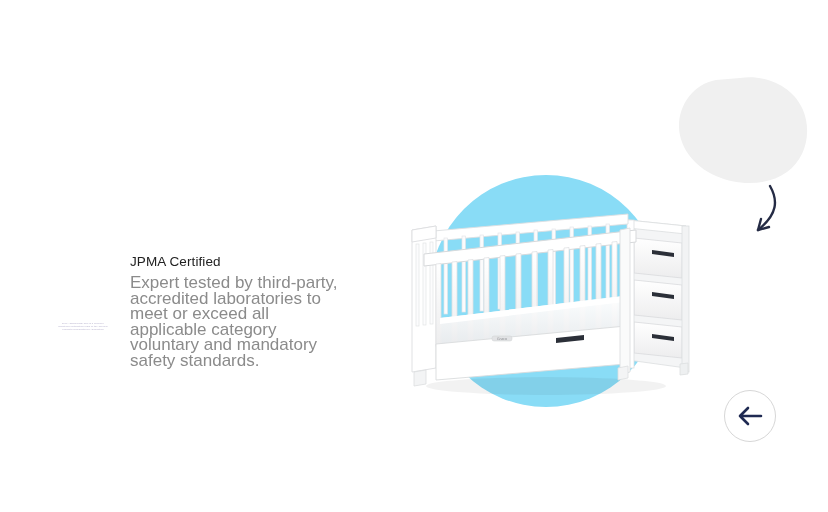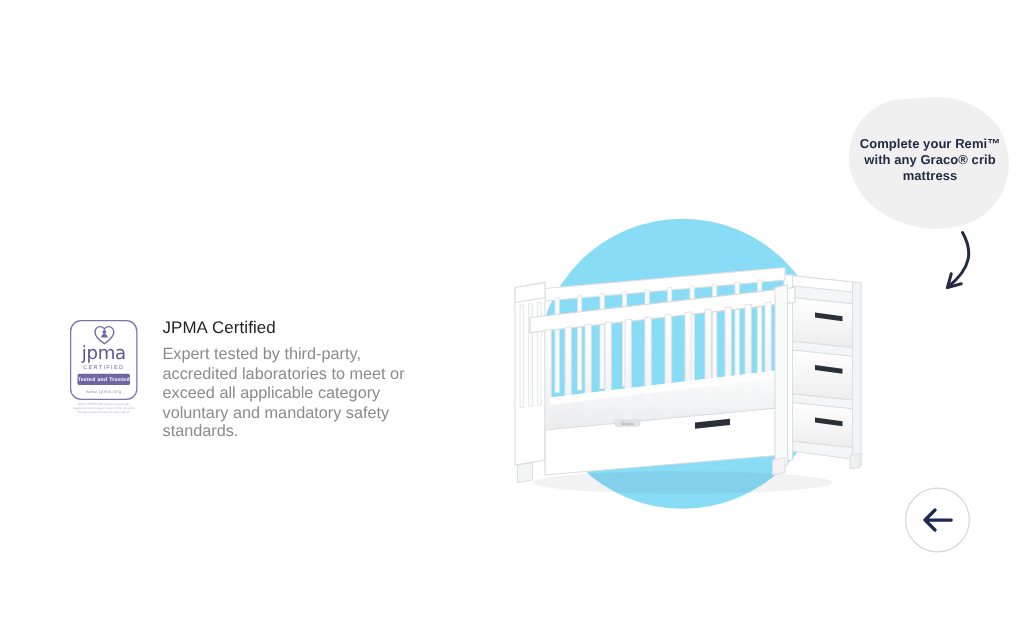--- a/index.html
+++ b/index.html
@@ -108,21 +108,21 @@
     padding-top: 2px;
   }
   .feature-title {
     font-size: 13.5px;
     font-weight: normal;
     color: #222222;
     letter-spacing: 0.1px;
     margin: 0 0 6px 0;
   }
   .feature-body {
-    font-size: 13px;
+    font-size: 17px;
     line-height: 15.5px;
     color: #8b8b8b;
     margin: 0;
     max-width: 218px;
   }
 
   
   .hero {
     position: absolute;
     left: 396px;
@@ -197,33 +197,20 @@
   }
 </style>
 </head>
 <body>
 
 <div class="stage">
 
   <div class="feature">
 
     <div class="badge">
-      <div class="badge-frame">
-
-        <svg class="badge-heart" viewBox="0 0 34 32">
-          <path d="M17 30 C5 21.5 2 16.5 2 11.5 C2 6.2 6.0 2.5 10.4 2.5 C13.3 2.5 15.7 4.0 17 6.2 C18.3 4.0 20.7 2.5 23.6 2.5 C28.0 2.5 32 6.2 32 11.5 C32 16.5 29 21.5 17 30 Z" fill="none" stroke="#6f66a3" stroke-width="2.2"></path>
-          <circle cx="17" cy="11" r="3.1" fill="#6f66a3"></circle>
-          <path d="M11.5 20 C12.5 15.6 15 13.8 17 13.8 C19 13.8 21.5 15.6 22.5 20 Z" fill="#6f66a3"></path>
-        </svg>
-
-        <div class="badge-word">jpma</div>
-        <div class="badge-sub">CERTIFIED</div>
-        <div class="badge-bar">Tested and Trusted</div>
-        <div class="badge-url">www.jpma.org</div>
-      </div>
       <div class="badge-fine">JPMA CERTIFIED seal is a federally registered certification mark of the Juvenile Products Manufacturers Association</div>
     </div>
 
     <div class="feature-text">
       <h3 class="feature-title">JPMA Certified</h3>
       <p class="feature-body">Expert tested by third-party, accredited laboratories to meet or exceed all applicable category voluntary and mandatory safety standards.</p>
     </div>
   </div>
 
   <div class="hero">
@@ -314,21 +301,20 @@
       <path d="M18 204 L30 202 L30 216 L18 218 Z" fill="#f3f4f5" stroke="#dcdee0" stroke-width="0.8"></path>
       <path d="M222 200 L232 198 L232 210 L222 212 Z" fill="#f3f4f5" stroke="#dcdee0" stroke-width="0.8"></path>
       <path d="M284 196 L292 195 L292 206 L284 207 Z" fill="#eef0f1" stroke="#dcdee0" stroke-width="0.8"></path>
     </svg>
   </div>
 
   <div class="callout">
     <svg class="callout-blob" viewBox="0 0 136 110">
       <path d="M64 2 C92 -2 118 12 127 34 C136 56 130 82 111 96 C92 110 62 110 40 100 C17 90 3 70 3 50 C3 28 18 8 40 4 Z" fill="#f0f0f0"></path>
     </svg>
-    <div class="callout-text">Complete your Remi™ with any Graco® crib mattress</div>
   </div>
 
   <svg class="callout-arrow" viewBox="0 0 62 62">
     <path d="M42 4 C50 18 50 32 30 48" fill="none" stroke="#252b45" stroke-width="2.4" stroke-linecap="round"></path>
     <path d="M30 48 L41 45 M30 48 L33 37" fill="none" stroke="#252b45" stroke-width="2.4" stroke-linecap="round" stroke-linejoin="round"></path>
   </svg>
 
   <button class="nav-back" aria-label="Previous">
     <svg width="26" height="20" viewBox="0 0 26 20">
       <path d="M24 10 L3 10 M11 2 L3 10 L11 18" fill="none" stroke="#1f2a52" stroke-width="2.6" stroke-linecap="round" stroke-linejoin="round"></path>

